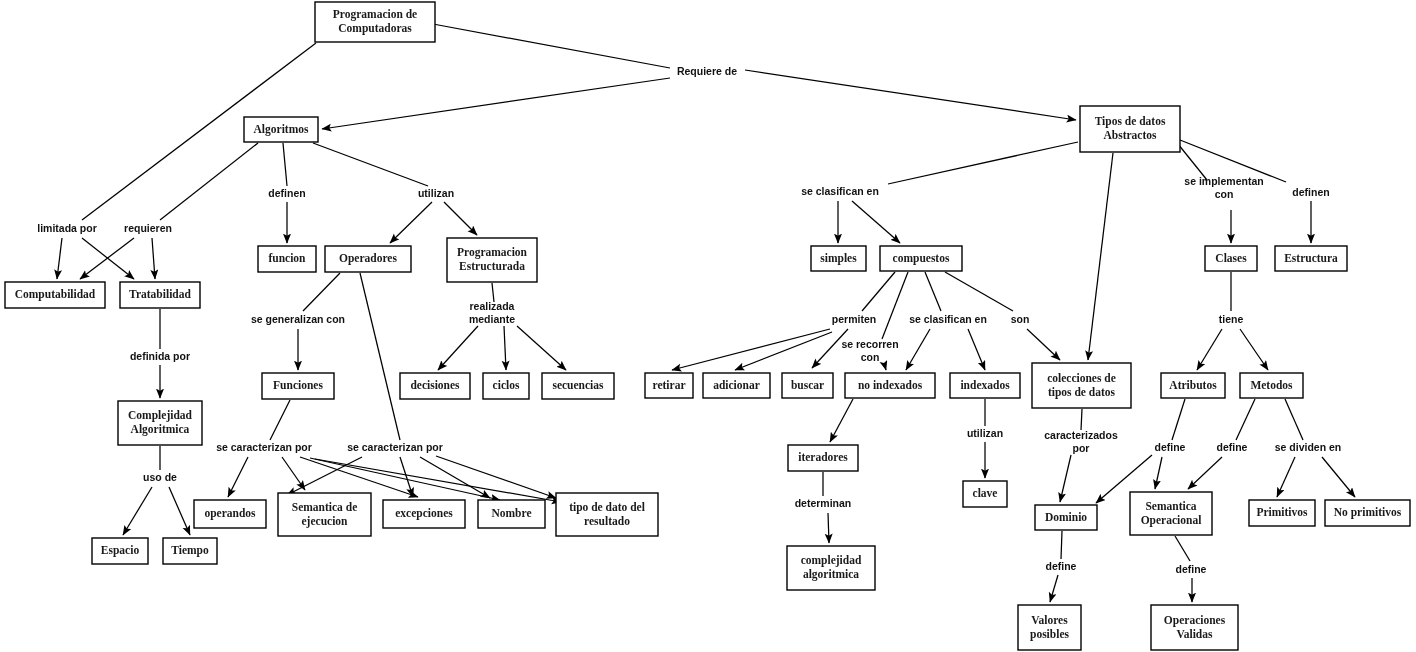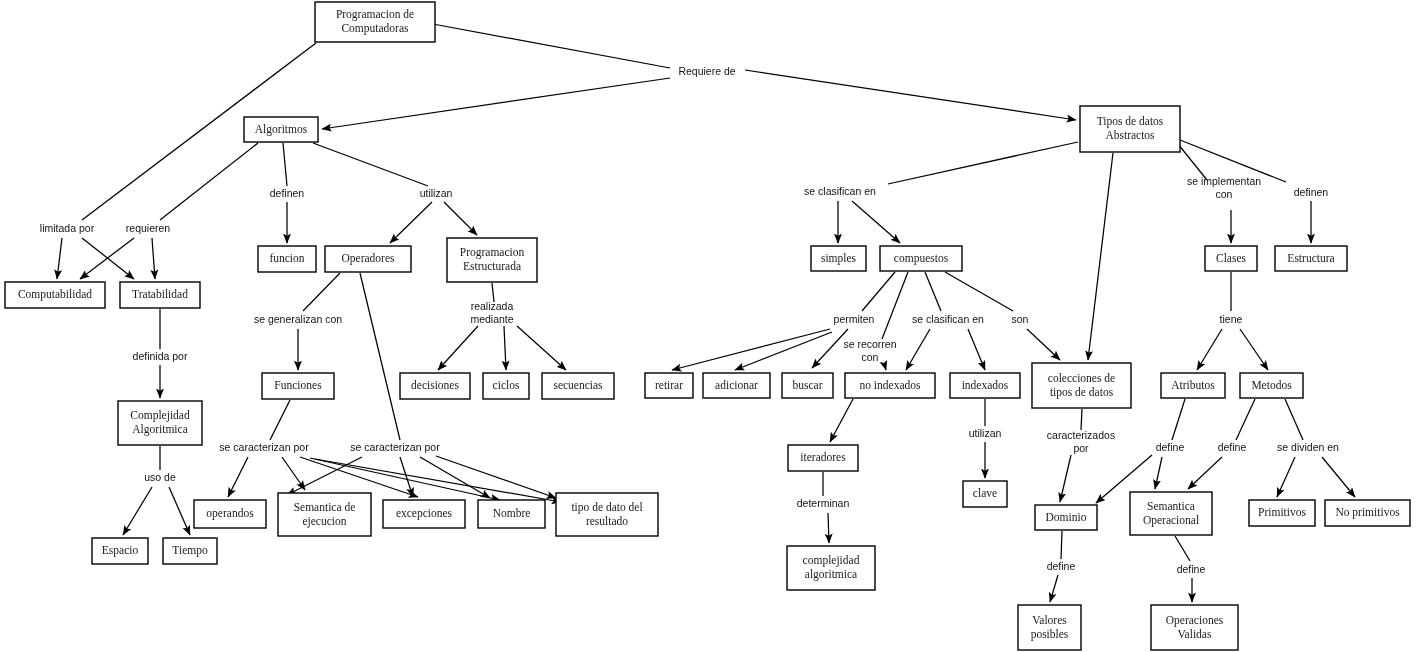--- a/index.html
+++ b/index.html
@@ -6,20 +6,21 @@
     margin: 0;
     padding: 0;
     background: #ffffff;
   }
   #canvas {
     position: relative;
     width: 1416px;
     height: 652px;
     background: #ffffff;
     overflow: hidden;
+    font-weight: bold;
   }
   svg#map {
     position: absolute;
     left: 0; top: 0;
     width: 1416px;
     height: 652px;
   }
   .node rect {
     fill: #ffffff;
     stroke: #000000;

